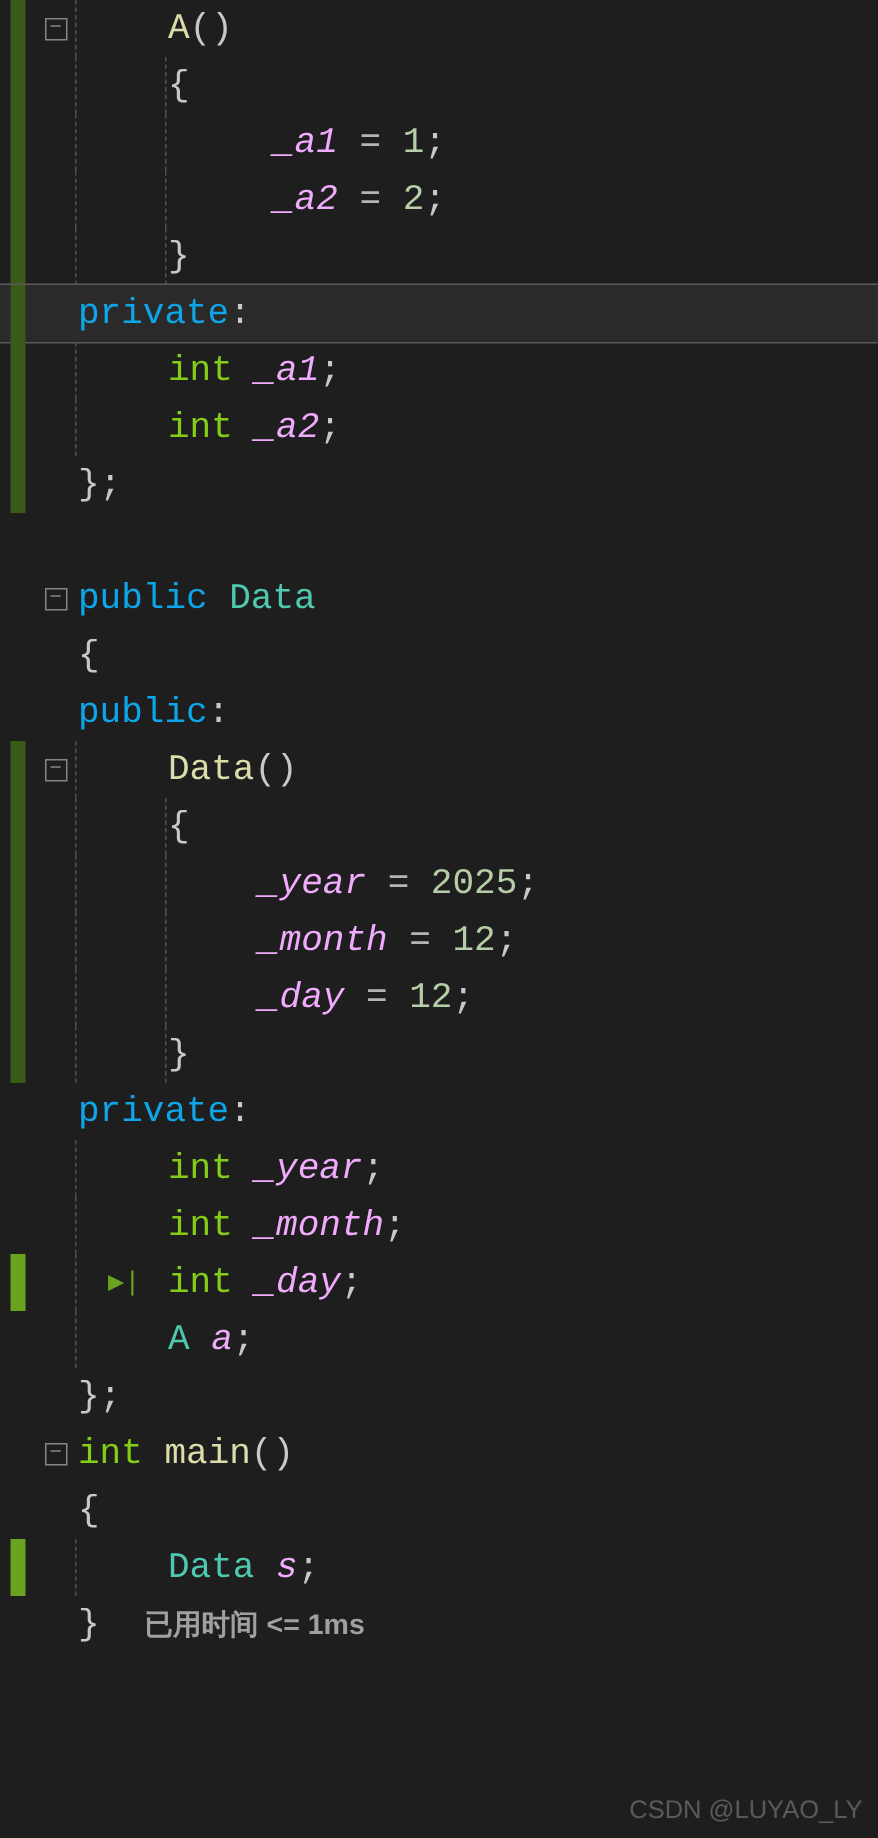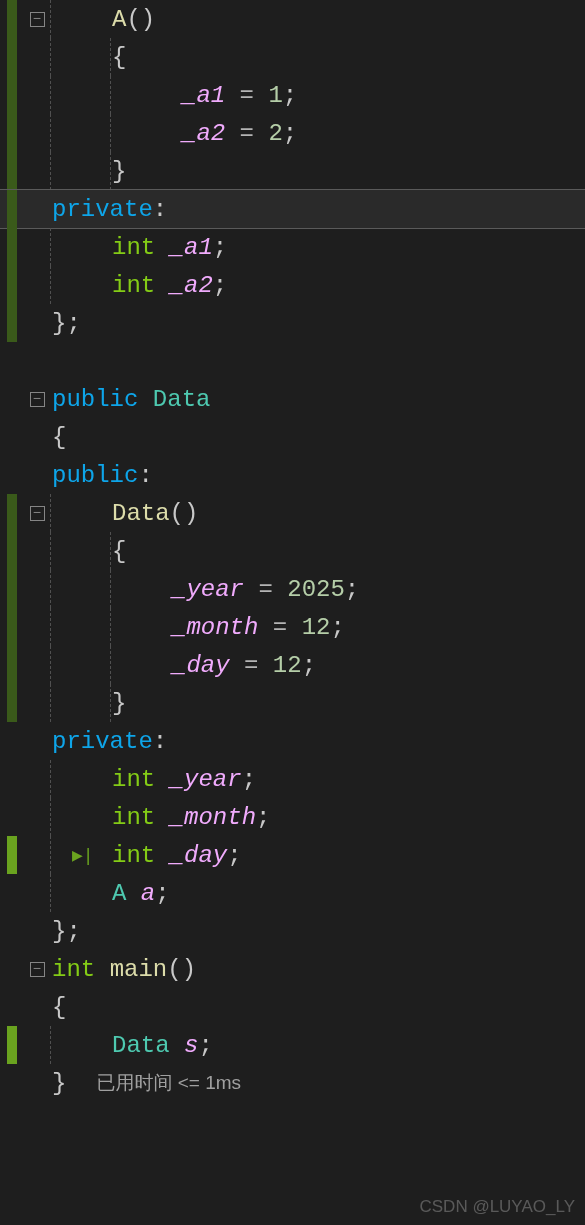--- a/index.html
+++ b/index.html
@@ -88,20 +88,21 @@
     position: absolute;
     left: 70px;
     color: #6aa31f;
     font-size: 18px;
     pointer-events: none;
   }
   .elapsed {
     color: #a0a0a0;
     font-size: 19px;
     font-family: "Microsoft YaHei", sans-serif;
+    font-weight: bold;
   }
   .watermark {
     position: absolute;
     right: 10px;
     bottom: 8px;
     color: rgba(200,200,200,0.35);
     font-size: 17px;
     font-family: Arial, sans-serif;
     margin-left: 36px;
   }

